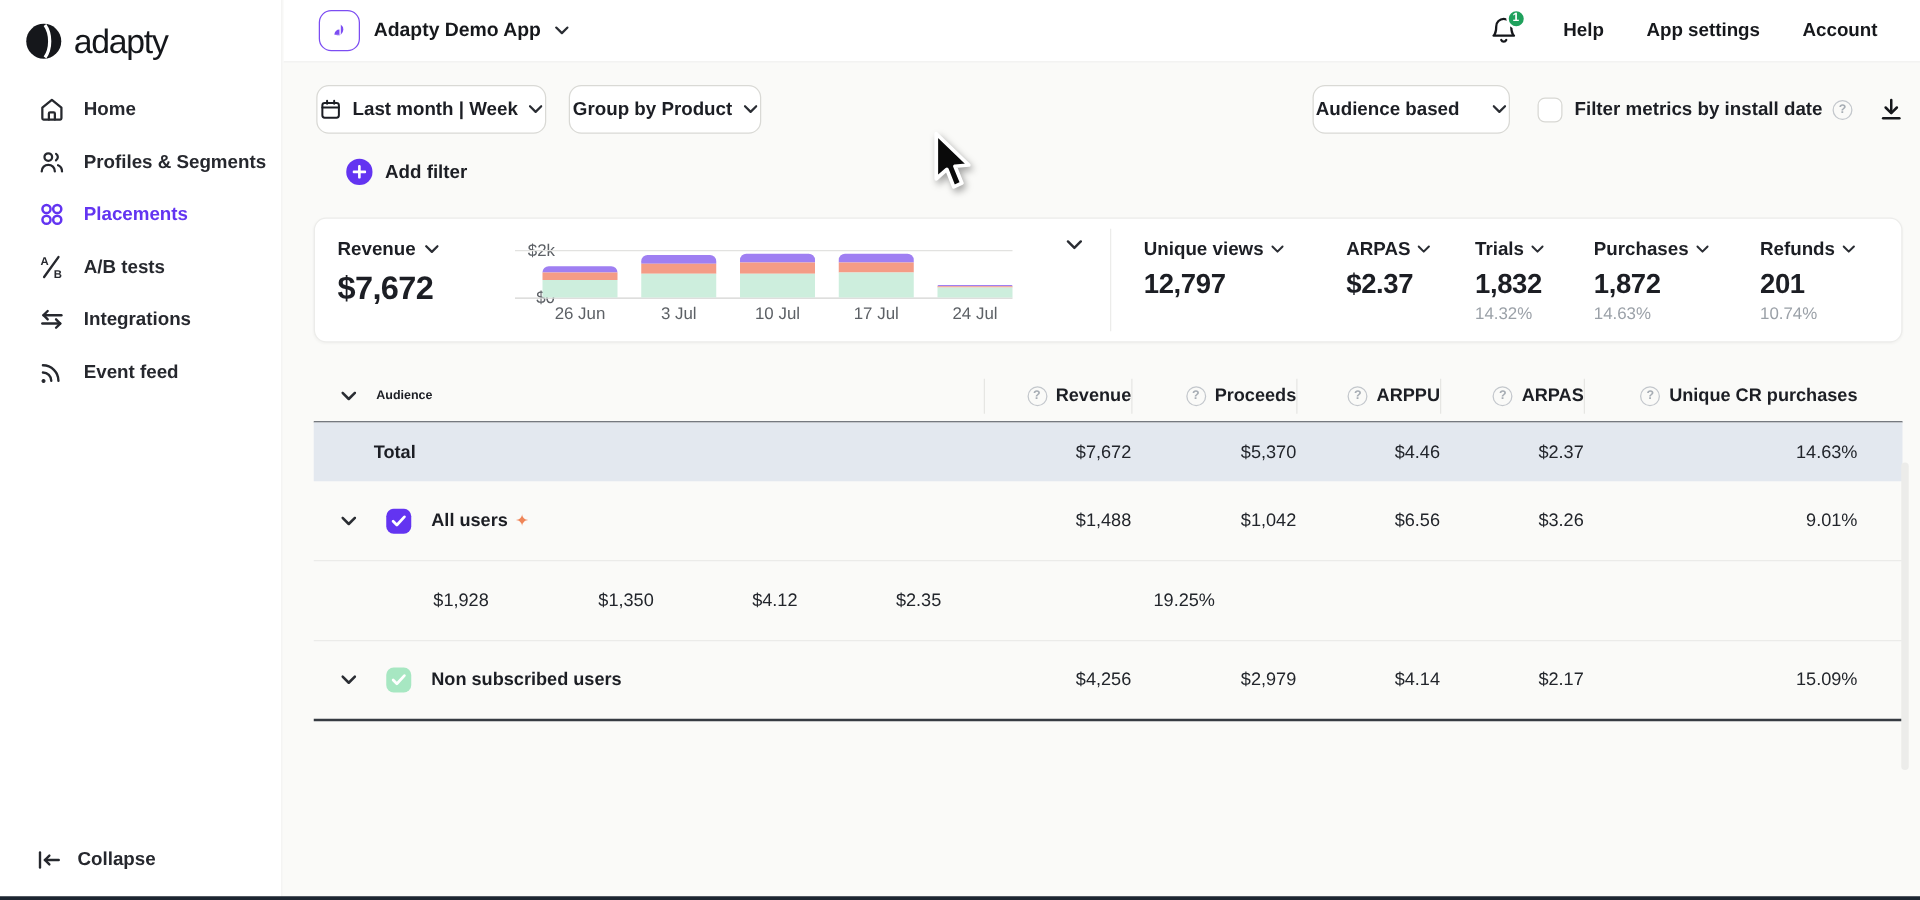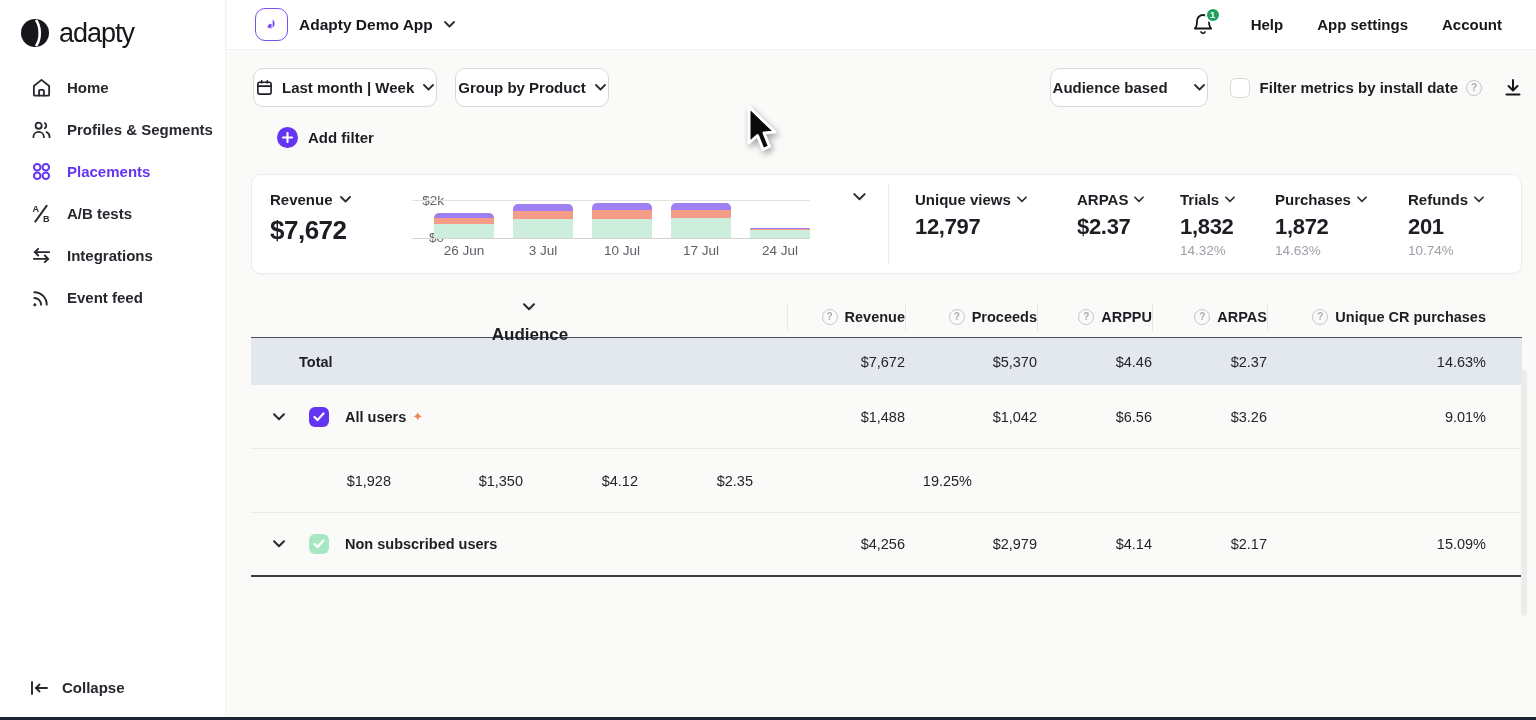--- a/index.html
+++ b/index.html
@@ -78,21 +78,21 @@
 
   
   .table { margin:22px 14px 0 24px; }
   .trow { display:flex; align-items:center; padding-left:22px; padding-right:36px; }
   .aud-cell { flex:1; display:flex; align-items:center; gap:0; }
   .col { text-align:right; font-size:14.5px; }
   .c0 { width:118px; } .c1 { width:132px; } .c2 { width:115px; } .c3 { width:115px; } .c4 { width:219px; }
   .thead { height:42px; color:#1c1e24; }
   .thead .col { font-weight:700; display:flex; align-items:center; justify-content:flex-end; gap:7px; height:28px; }
   .thead .col { border-left:1px solid #e6e6e3; }
-  .thead .aud-cell { font-weight:700; font-size:17px; gap:14px; height:28px; border-right:0;flex-direction:column; }
+  .thead .aud-cell { font-weight:700; font-size:10px; gap:14px; height:28px; border-right:0; }
   .thead { border-bottom:1px solid #4a4f57; }
   .row-chev { color:#2a2d33; display:flex; width:14px; cursor:pointer; }
   .total-row { height:47px; background:#e3e8ef; font-weight:400; }
   .total-row .aud-cell { padding-left:26px; font-weight:700; font-size:14.5px; }
   .data-row { height:64px; background:transparent; border-bottom:1px solid #ebebe9; }
   .data-row:last-child { border-bottom:2px solid #363b42; }
   .row-cb { width:20px; height:20px; border-radius:6px; margin:0 16px 0 22px; display:flex; align-items:center; justify-content:center; cursor:pointer; }
   .row-label { font-weight:700; font-size:14.5px; display:flex; align-items:center; gap:6px; }
   .sparkle { color:#ef8558; font-size:13px; }
   .cell-val { font-weight:400; color:#22252b; }

